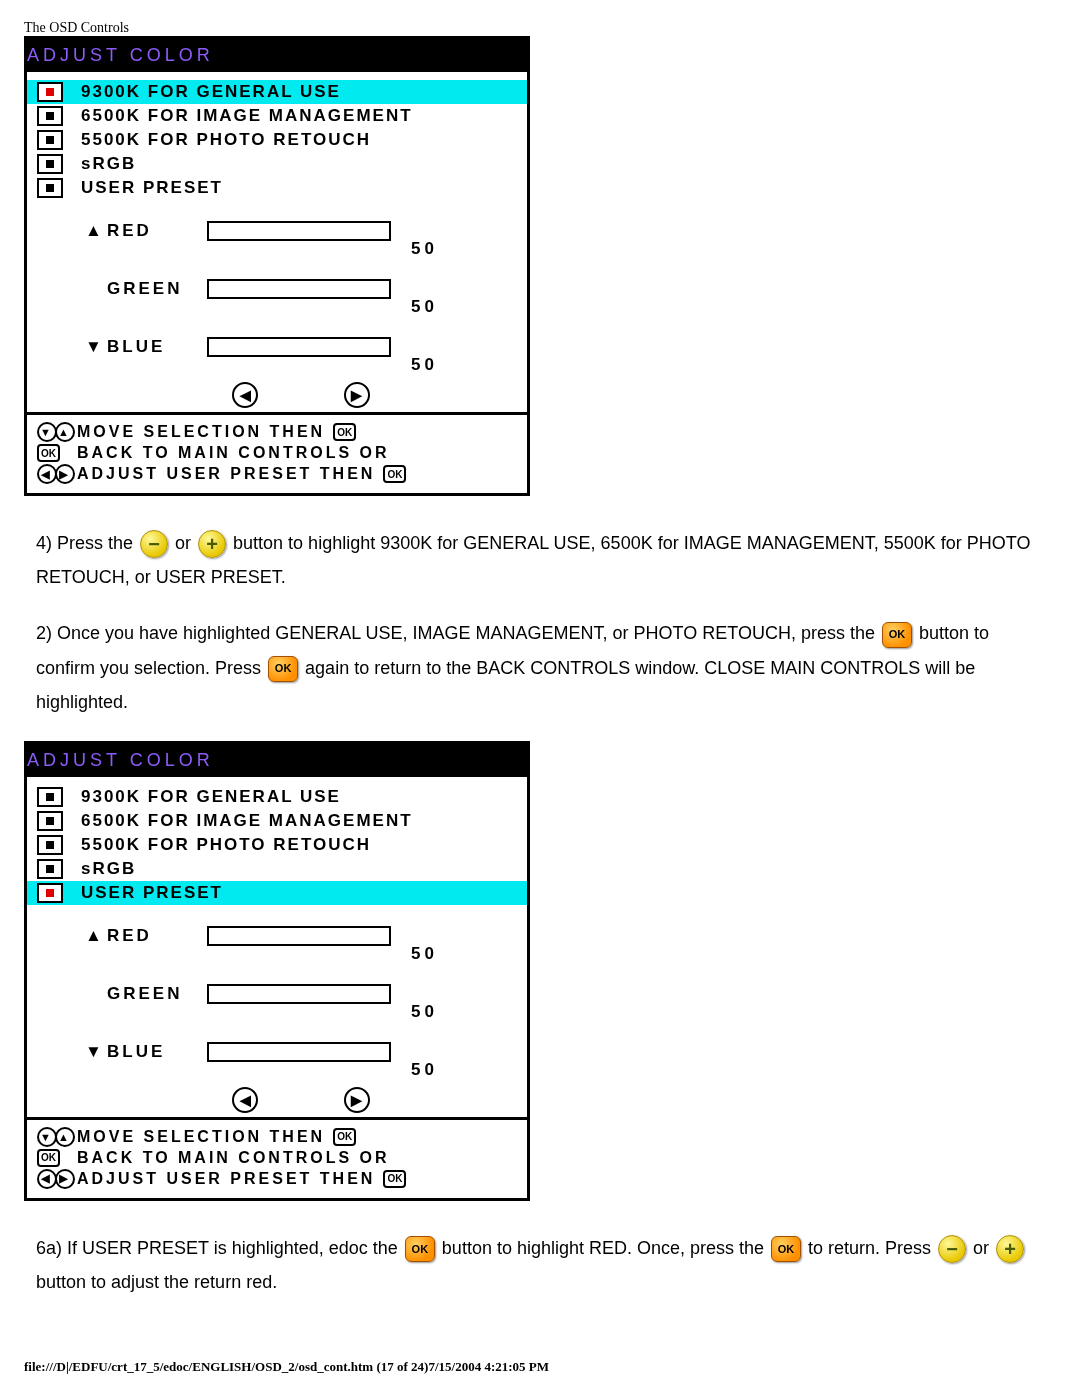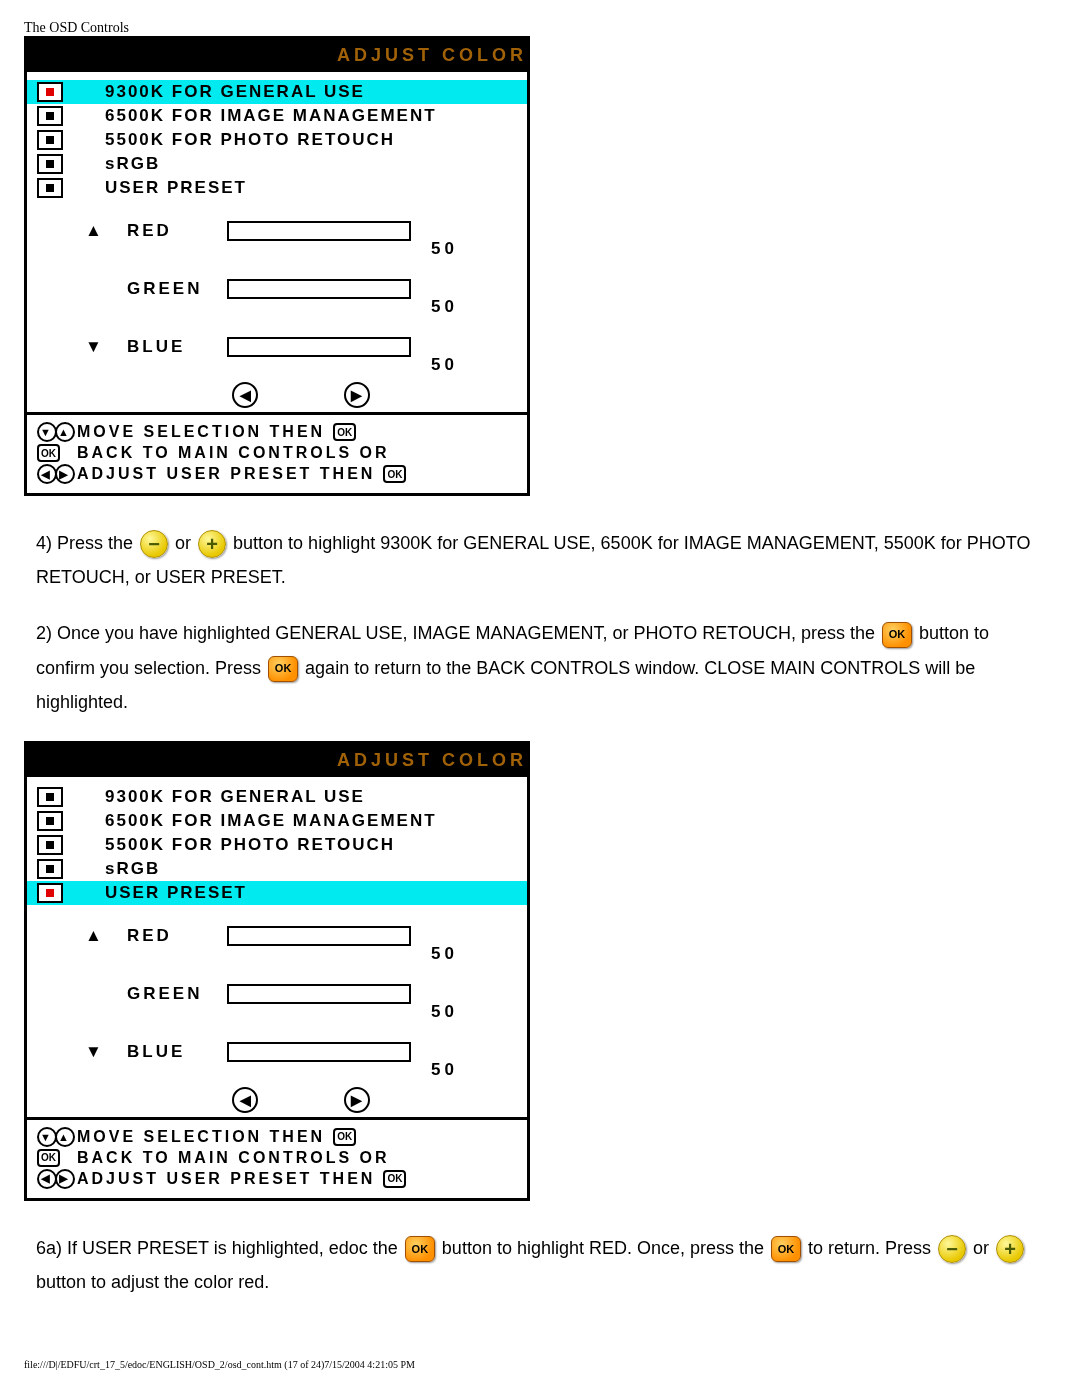--- a/index.html
+++ b/index.html
@@ -17,42 +17,41 @@
   margin-bottom: 0;
 }
 .osd-panel {
   width: 500px;
   background: #fff;
   border: 3px solid #000;
   margin-bottom: 30px;
 }
 .osd-title {
   background: #000;
-  color: #a16207;
-  font-weight: bold;
+  color: #8b5cf6;
+  font-weight: normal;
   letter-spacing: 4px;
-  text-align: right;
+  text-align: left;
   padding: 6px 0;
   font-size: 18px;
 }
 .osd-spacer {
   height: 8px;
   background: #fff;
 }
 .osd-options {
   padding: 0;
 }
 .osd-row {
   display: flex;
   align-items: center;
   padding: 2px 10px;
   font-weight: bold;
   letter-spacing: 2px;
   font-size: 17px;
-  gap: 24px;
 }
 .osd-row.hl {
   background: #00eaf0;
 }
 .optbox {
   width: 22px;
   height: 16px;
   border: 2px solid #000;
   display: inline-flex;
   align-items: center;
@@ -80,21 +79,20 @@
   padding: 1px 0;
 }
 .preset-icon {
   width: 18px;
   display: inline-block;
   text-align: center;
   margin-right: 4px;
 }
 .preset-label {
   width: 100px;
-  margin-left: 20px;
 }
 .bar {
   width: 180px;
   height: 16px;
   border: 2px solid #000;
   margin-right: 20px;
   position: relative;
 }
 .bar-fill {
   height: 100%;
@@ -190,22 +188,23 @@
   border: 1px solid #a05000;
   border-radius: 6px;
   font-size: 11px;
   letter-spacing: 0;
   width: 28px;
   height: 24px;
   color: #000;
 }
 .page-footer {
   font-family: "Times New Roman", serif;
-  font-size: 10px;
+  font-size: 13px;
   margin-top: 60px;
+  font-weight: bold;
 }
 </style>
 </head>
 <body>
 
 <div class="page-header">The OSD Controls</div>
 
 <div class="osd-panel">
   <div class="osd-title">ADJUST COLOR</div>
   <div class="osd-spacer"></div>
@@ -382,16 +381,16 @@
           <span class="circle-ud">▶</span>
         </span>
       <span>ADJUST USER PRESET THEN</span>
       <span style="width:8px"></span>
         <span class="ok-box">OK</span>
     </div>
   </div>
 </div>
 
 <p class="para">
-  <span>6a) If USER PRESET is highlighted, edoc the </span><span class="inline-btn btn-orange">OK</span><span> button to highlight RED. Once, press the </span><span class="inline-btn btn-orange">OK</span><span> to return. Press </span><span class="inline-btn btn-yellow">−</span><span> or </span><span class="inline-btn btn-yellow">+</span><span> button to adjust the color red.</span>
+  <span>6a) If USER PRESET is highlighted, edoc the </span><span class="inline-btn btn-orange">OK</span><span> button to highlight RED. Once, press the </span><span class="inline-btn btn-orange">OK</span><span> to return. Press </span><span class="inline-btn btn-yellow">−</span><span> or </span><span class="inline-btn btn-yellow">+</span><span> button to adjust the return red.</span>
 </p>
 
 <div class="page-footer">file:///D|/EDFU/crt_17_5/edoc/ENGLISH/OSD_2/osd_cont.htm (17 of 24)7/15/2004 4:21:05 PM</div>
 
 </body></html>

